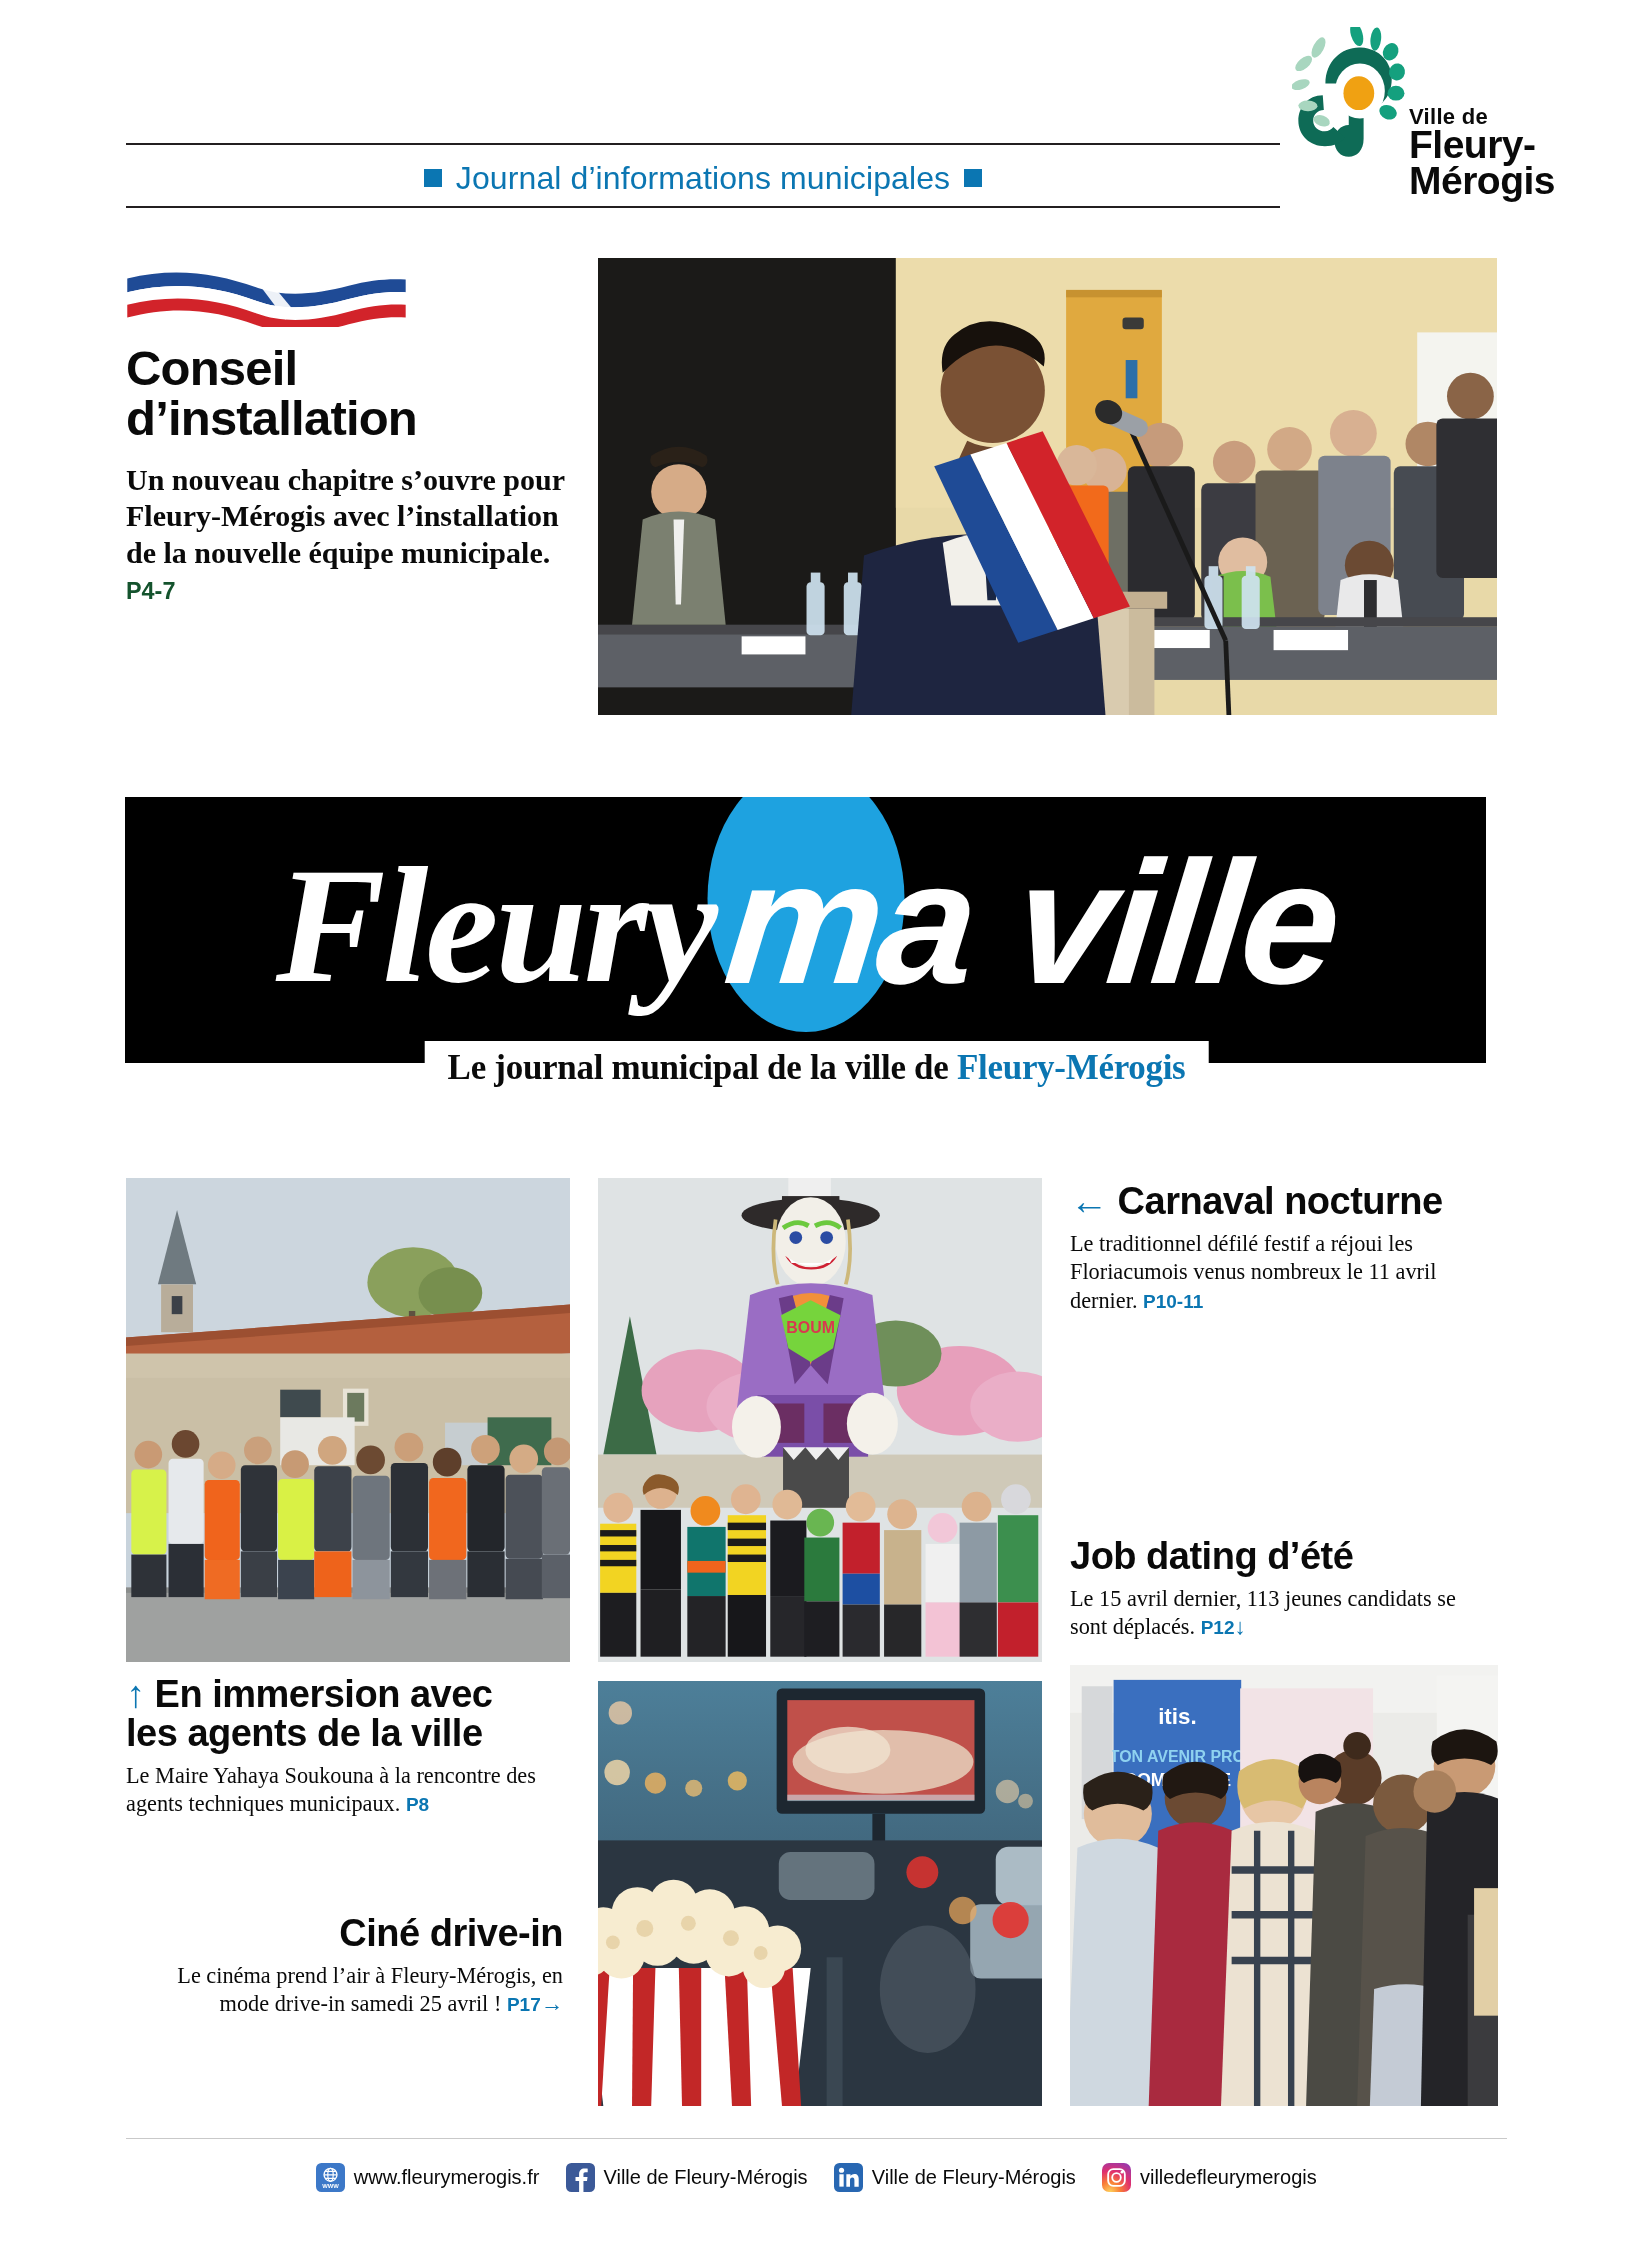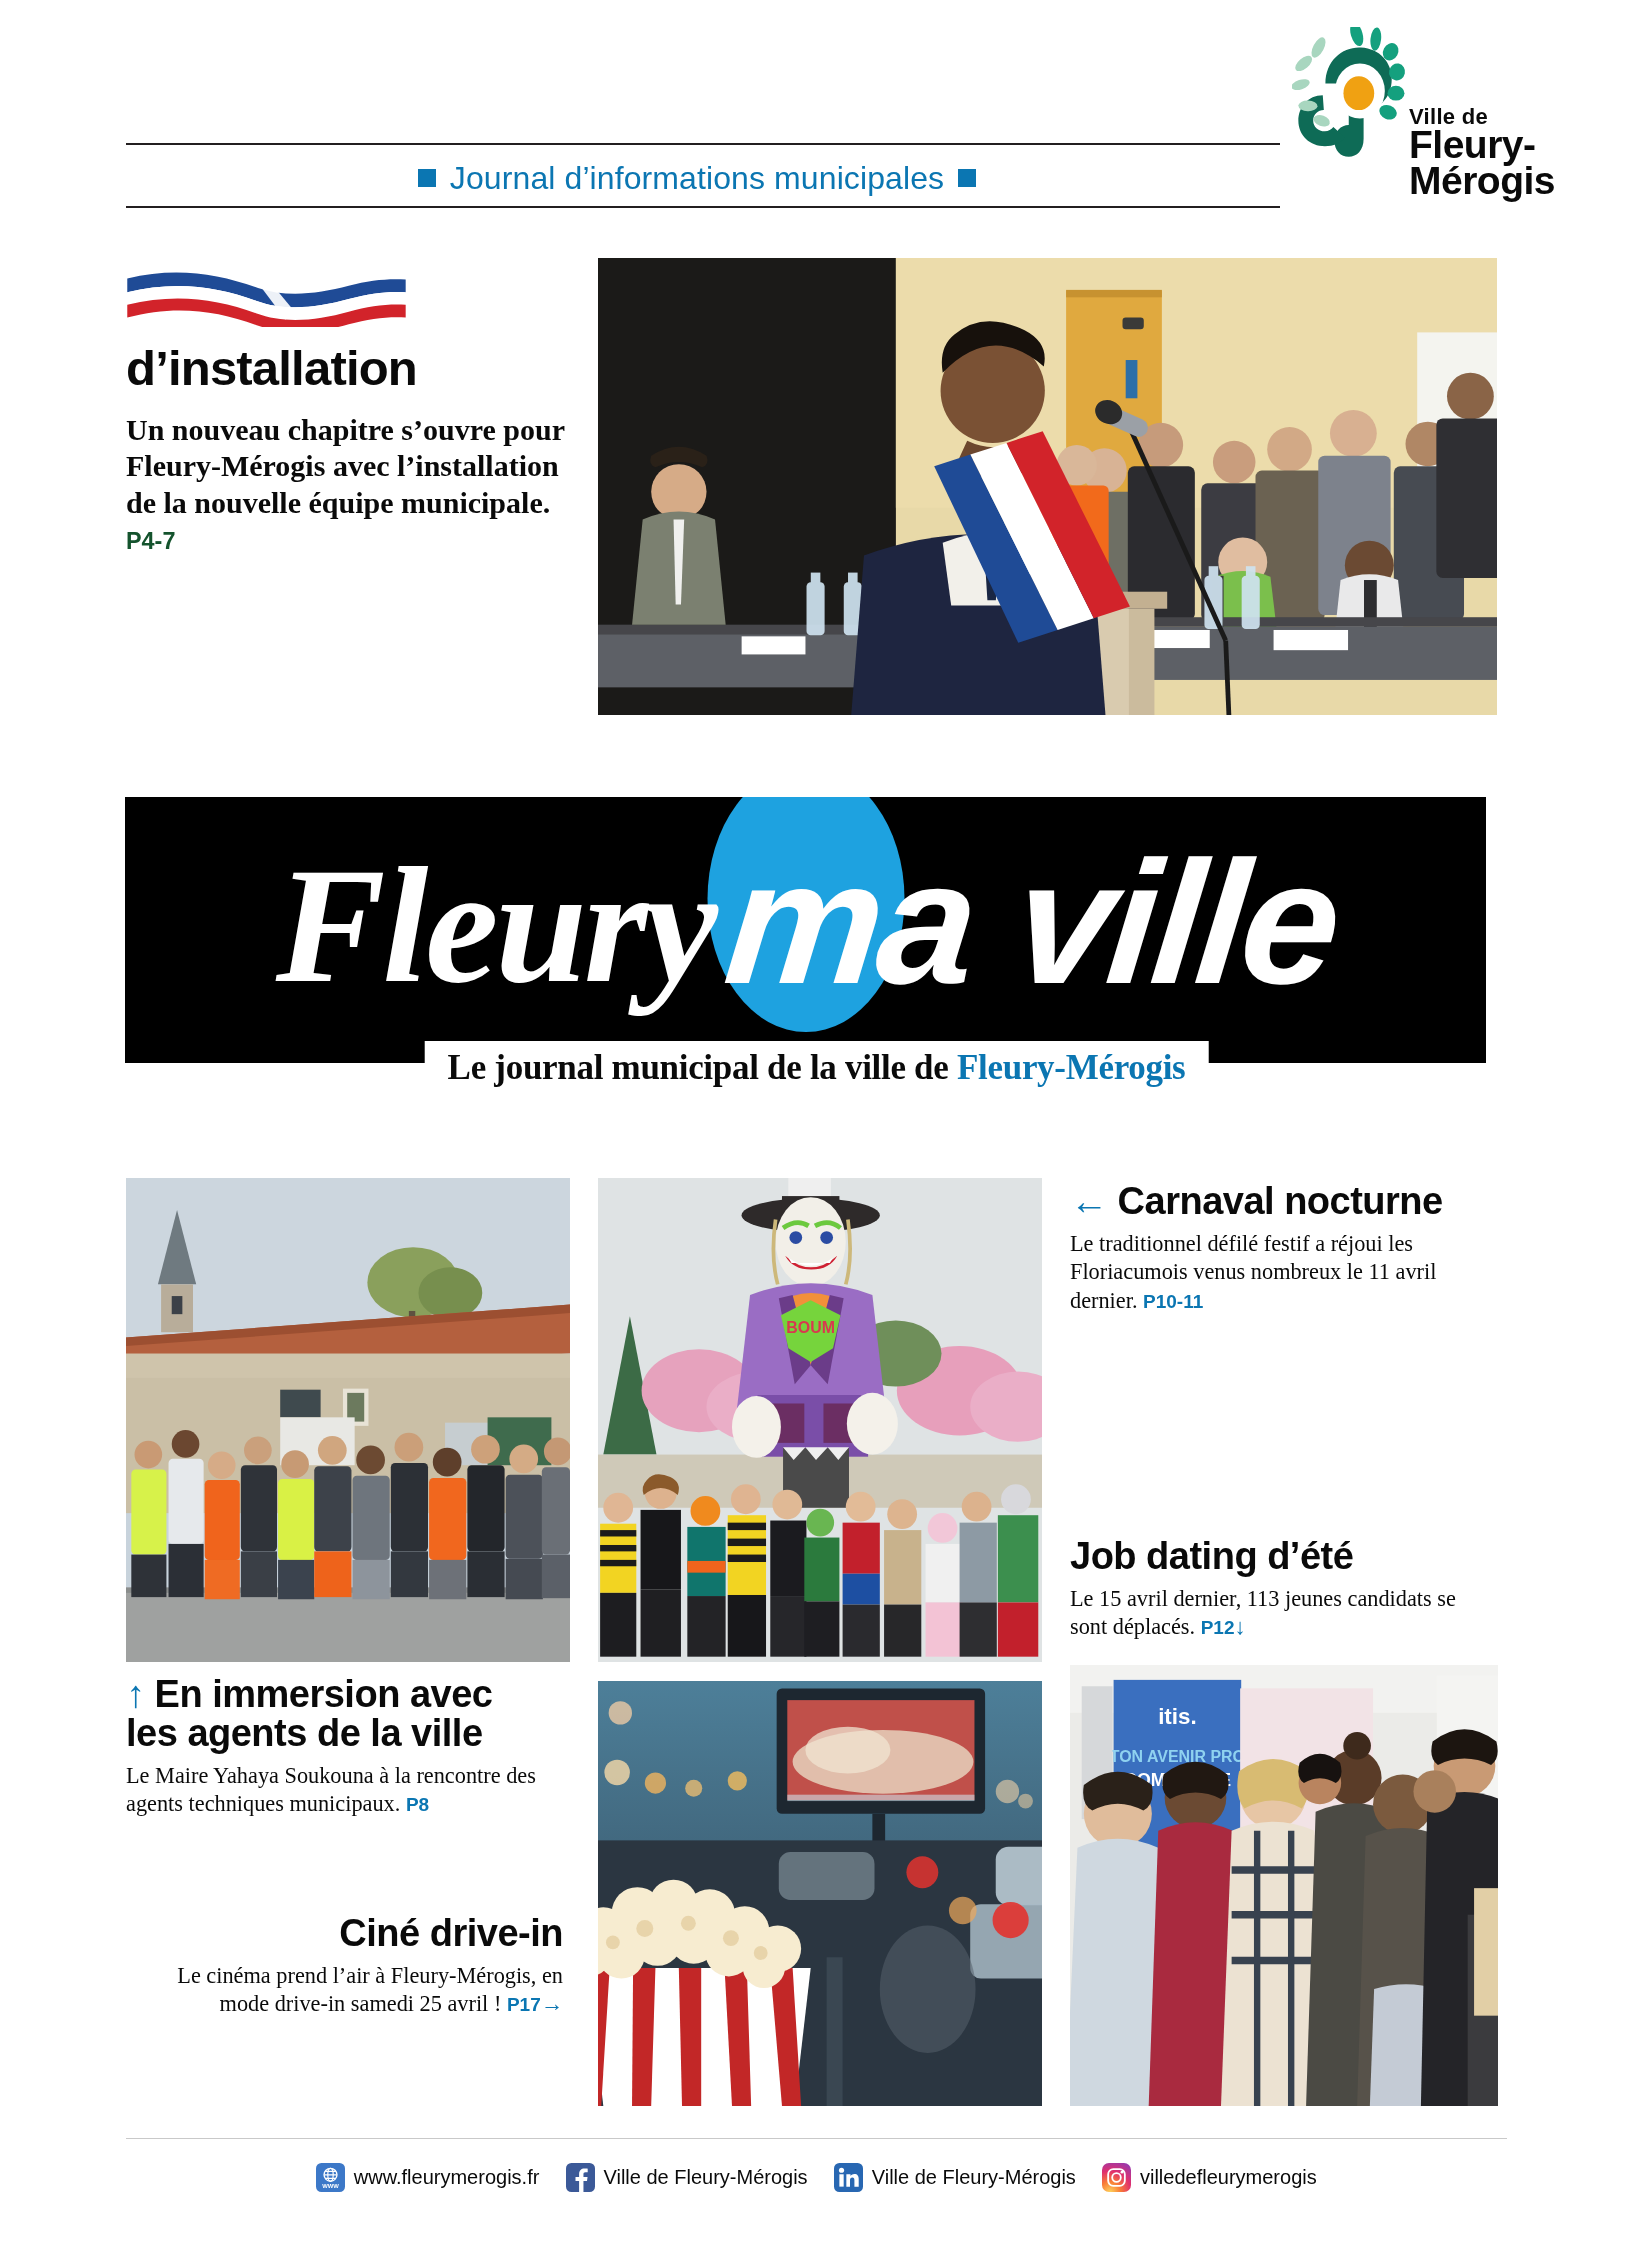--- a/index.html
+++ b/index.html
@@ -29,21 +29,21 @@
     left: 126px;
     width: 1154px;
     height: 1.6px;
     background: #231f20;
   }
   .hdr-rule.top { top: 143px; }
   .hdr-rule.bot { top: 206px; }
 
   .hdr-center {
     position: absolute;
-    left: 120px;
+    left: 126px;
     top: 145px;
     width: 1154px;
     height: 66px;
     display: flex;
     align-items: center;
     justify-content: center;
     gap: 14px;
   }
   .hdr-sq {
     width: 18px; height: 18px;
@@ -311,20 +311,21 @@
   </div>
 
   <div class="lead-left">
     <svg class="ribbon" viewBox="0 0 530 110">
       <path d="M0 18 C90 -4, 170 8, 248 36 C300 54, 360 48, 420 32 C460 21, 495 18, 528 20 L528 44 C494 42, 460 46, 420 57 C358 74, 298 80, 244 60 C168 32, 88 22, 0 44 Z" fill="#1f4b96"></path>
       <path d="M0 44 C88 22, 168 32, 244 60 C298 80, 358 74, 420 57 C460 46, 494 42, 528 44 L528 68 C494 66, 460 70, 420 81 C358 98, 298 104, 244 84 C168 56, 88 46, 0 68 Z" fill="#ffffff"></path>
       <path d="M0 68 C88 46, 168 56, 244 84 C298 104, 358 98, 420 81 C460 70, 494 66, 528 68 L528 92 C494 90, 460 94, 420 105 C358 122, 298 126, 244 106 C168 78, 88 68, 0 92 Z" fill="#d2232a"></path>
       <path d="M255 36 L300 96 L320 84 L272 26 Z" fill="#ffffff" opacity="0.92"></path>
     </svg>
     <div class="lead-kicker">
+      <div>Conseil</div>
       <div>d’installation</div>
     </div>
     <div class="lead-deck">
       <span>Un nouveau chapitre s’ouvre pour Fleury-Mérogis avec l’installation de la nouvelle équipe municipale.</span>
       <span class="pref">P4-7</span>
     </div>
   </div>
 
   <div class="lead-photo">
     <svg viewBox="0 0 1690 860" preserveAspectRatio="none" style="width:100%;height:100%;display:block">

